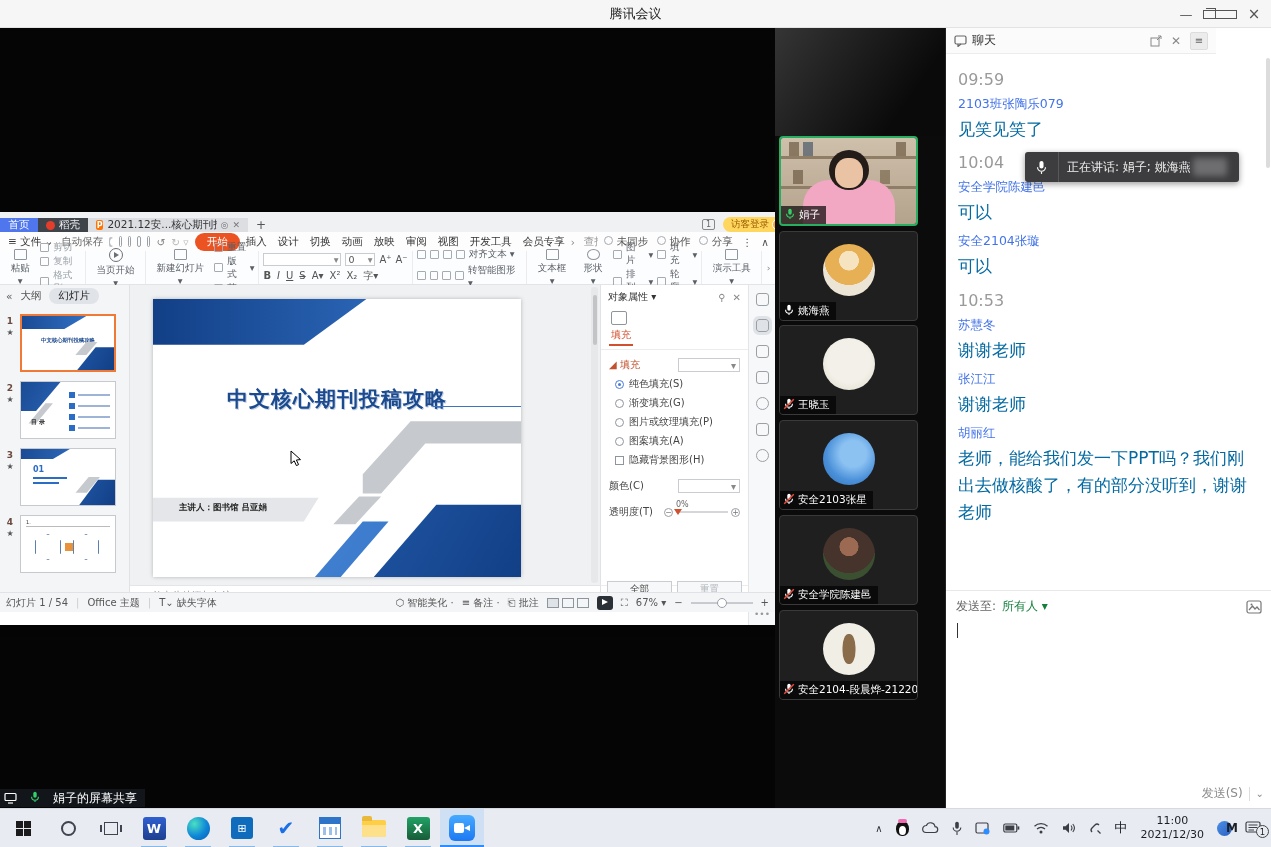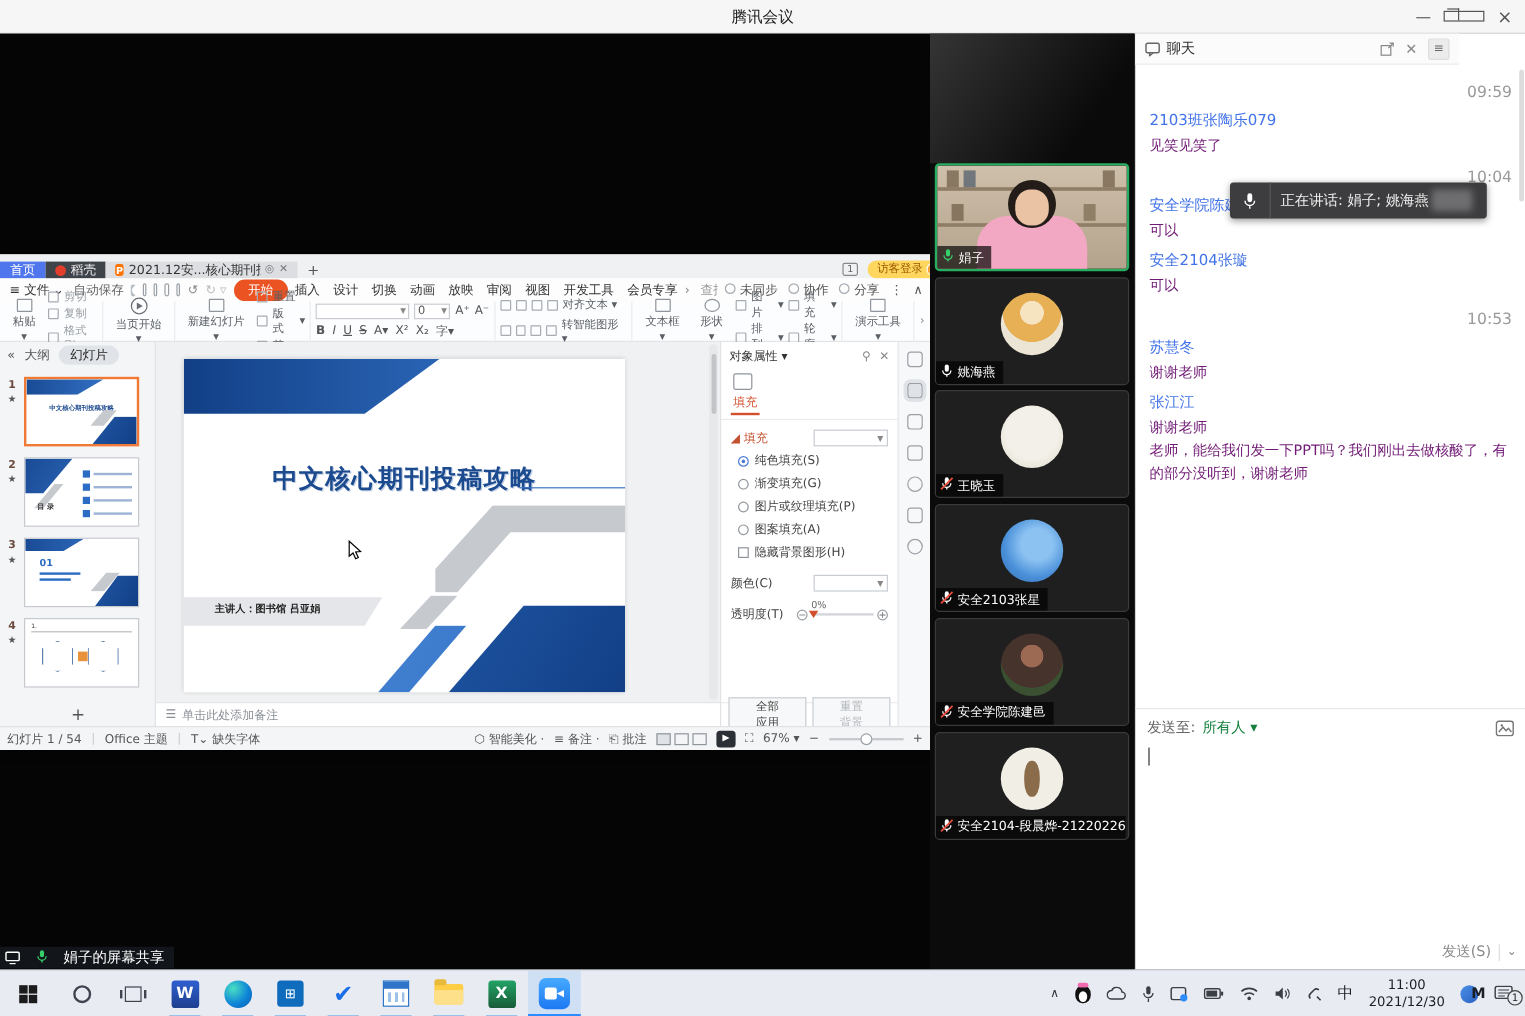--- a/index.html
+++ b/index.html
@@ -74,21 +74,21 @@
 .s-blue2{clip-path:polygon(44% 100%,57% 80%,64% 80%,51% 100%);background:linear-gradient(120deg,#5b95e0,#2f6fc5)}
 .s-band{clip-path:polygon(0 71.5%,45% 71.5%,41% 80%,0 80%);background:#e4e6e9}
 .s-title{position:absolute;left:0;right:0;top:86px;text-align:center;font-size:21px;font-weight:bold;color:#1c4a8e;letter-spacing:1px;text-shadow:1px 1px 0 rgba(140,165,205,.55)}
 .s-line{position:absolute;left:76%;right:0;top:107px;height:1px;background:#3c74c4}
 .s-pres{position:absolute;left:26px;top:203px;font-size:8.5px;color:#222;font-weight:bold}
 .cursor{position:absolute;left:160px;top:165px;z-index:3}
 .vscroll{position:absolute;right:2px;top:2px;width:7px;height:296px;background:#e7e8ea;border-radius:3px}
 .vscroll:before{content:"";position:absolute;left:1.5px;top:8px;width:4px;height:50px;background:#c2c4c8;border-radius:2px}
 
 .wnotes{position:absolute;left:130px;top:373px;width:470px;height:20px;background:#fff;border-top:1px solid #e4e5e8;display:flex;align-items:center;gap:5px;padding:0 8px;color:#8a8f96;font-size:10px}
-.wstatus{position:absolute;left:0;top:393px;width:775px;height:20px;background:#f4f5f7;border-top:1px solid #e0e2e5;display:flex;align-items:center;padding:0 6px;color:#555;font-size:10px;gap:8px}
+.wstatus{position:absolute;left:0;top:380px;width:775px;height:20px;background:#f4f5f7;border-top:1px solid #e0e2e5;display:flex;align-items:center;padding:0 6px;color:#555;font-size:10px;gap:8px}
 .wstatus .sep{color:#ccc}
 .st-right{margin-left:auto;display:flex;align-items:center;gap:8px}
 .viewbox{display:flex;gap:3px;align-items:center}
 .vb{width:12px;height:10px;border:1px solid #8f959c;display:inline-block}
 .vb.on{background:#dfe2e7}
 .playbtn{width:16px;height:14px;background:#2b2f36;border-radius:3px;position:relative}
 .playbtn:before{content:"";position:absolute;left:5.5px;top:3.5px;border-left:6px solid #fff;border-top:3.5px solid transparent;border-bottom:3.5px solid transparent}
 .ztrack{width:62px;height:2px;background:#c7cace;position:relative;display:inline-block}
 .ztrack:before{content:"";position:absolute;left:42%;top:-3.5px;width:8px;height:8px;border-radius:50%;background:#fff;border:1px solid #9aa0a6}
 
@@ -115,21 +115,21 @@
 .ppb{border:1px solid #c9cdd2;background:#f7f8f9;padding:1px 22px;font-size:9.5px;color:#444}
 .ppb.dis{color:#b4b8bd}
 
 .wrail{position:absolute;left:748px;top:73px;width:27px;height:340px;background:#f7f8f9;border-left:1px solid #e4e5e8;display:flex;flex-direction:column;align-items:center;padding-top:8px;gap:13px;color:#777}
 .rlic{width:13px;height:13px;border:1px solid #9aa0a6;border-radius:3px}
 .rlic.on{background:#dfe2e7;outline:3px solid #dfe2e7}
 .rail-dots{margin-top:auto;margin-bottom:6px;color:#999;font-size:9px}
 
 .strip{position:absolute;left:775px;top:28px;width:170px;height:780px;background:#0b0b0b}
 .strip-grad{position:absolute;left:0;top:0;width:170px;height:108px;background:linear-gradient(125deg,#353535,#0a0a0a 75%)}
-.tile{position:absolute;left:4px;width:162px;height:90px;background:#1f1f1f;border:1px solid #3a3a3a;border-radius:4px;overflow:hidden}
+.tile{position:absolute;left:4px;width:139px;height:90px;background:#1f1f1f;border:1px solid #3a3a3a;border-radius:4px;overflow:hidden}
 .tile.speak{border:2px solid #27ae60}
 .nbadge{position:absolute;left:0;bottom:0;background:rgba(0,0,0,.68);color:#fff;font-size:10.5px;display:flex;align-items:center;gap:3px;padding:2px 6px 2px 3px;max-width:158px;white-space:nowrap;overflow:hidden}
 .avatar{position:absolute;left:50%;top:38px;transform:translate(-50%,-50%);width:52px;height:52px;border-radius:50%}
 .av-anime{background:radial-gradient(circle at 50% 32%,#f6e3c0 22%,#e8b055 23% 55%,#ece4d4 56%)}
 .av-paper{background:radial-gradient(circle at 50% 45%,#f2f0e8 55%,#ddd8c8)}
 .av-blue{background:radial-gradient(circle at 58% 40%,#8cc2f2 0 30%,#4a90d9 62%,#2f6db0)}
 .av-person{background:radial-gradient(circle at 50% 36%,#9c6a52 0 22%,#46342c 23% 62%,#3a5030 63%)}
 .av-animal{background:#f1eee6;position:absolute}
 .av-animal:before{content:"";position:absolute;left:50%;top:50%;transform:translate(-50%,-50%);width:13px;height:30px;background:#8a6b4a;border-radius:45%}
 .vidscene{position:absolute;inset:0;background:linear-gradient(#cfc0ab,#b3a28c)}
@@ -137,23 +137,23 @@
 .vidscene .bk{position:absolute;width:10px;height:14px;background:#6e5b44;opacity:.7}
 .vidscene .body{position:absolute;left:50%;bottom:-8px;transform:translateX(-50%);width:92px;height:52px;background:#f2a7c3;border-radius:26px 26px 0 0}
 .vidscene .hair{position:absolute;left:50%;bottom:34px;transform:translateX(-50%);width:40px;height:40px;border-radius:50%;background:#241c18}
 .vidscene .face{position:absolute;left:50%;bottom:36px;transform:translateX(-50%);width:28px;height:30px;border-radius:45%;background:#e9c3a4}
 
 .chat{position:absolute;left:945px;top:28px;width:326px;height:780px;background:#fff;border-left:1px solid #222}
 .chead{position:absolute;left:0;top:0;width:270px;height:26px;background:#fbfbfb;border-bottom:1px solid #ececec;display:flex;align-items:center;gap:5px;padding:0 8px;color:#333;font-size:12px}
 .chead .ric{margin-left:auto;display:flex;align-items:center;gap:9px;color:#888}
 .hambox{width:18px;height:18px;background:#ececec;border:1px solid #ddd;border-radius:2px;display:flex;align-items:center;justify-content:center;color:#666;font-size:10px}
 .cmsgs{position:absolute;left:0;top:26px;width:326px;height:536px;overflow:hidden;padding:6px 12px}
-.msg-time{text-align:right;color:#9a9a9a;font-size:13px;margin:10px 0 6px}
+.msg-time{text-align:left;color:#9a9a9a;font-size:16px;margin:10px 0 6px}
 .msg-name{color:#4273e8;font-size:12.5px;margin:7px 0 3px}
-.msg-text{color:#701a75;font-size:12px;line-height:1.6}
+.msg-text{color:#0369a1;font-size:17px;line-height:1.6}
 .cscroll{position:absolute;right:1px;top:30px;width:4px;height:110px;background:#dcdcdc;border-radius:2px}
 .csend{position:absolute;left:0;top:562px;width:326px;height:218px;border-top:1px solid #e8e8e8}
 .sendrow{display:flex;align-items:center;gap:6px;padding:7px 10px 0;font-size:12px}
 .sendto-l{color:#666}
 .sendto-v{color:#15803d}
 .caret{position:absolute;left:11px;top:32px;width:1px;height:15px;background:#333}
 .sendbtn{position:absolute;right:8px;bottom:6px;display:flex;align-items:center;gap:6px;color:#8a8a8a;font-size:12px}
 .sendbtn .dv{width:1px;height:14px;background:#ddd}
 
 .toast{position:absolute;left:1025px;top:152px;width:214px;height:30px;background:#3d3d3f;border-radius:3px;display:flex;align-items:center;z-index:9;color:#f0f0f0;font-size:12px;box-shadow:0 2px 6px rgba(0,0,0,.4)}
@@ -697,20 +697,21 @@
       <div class="msg-time">10:04</div>
       <div class="msg-name">安全学院陈建邑</div>
       <div class="msg-text">可以</div>
       <div class="msg-name">安全2104张璇</div>
       <div class="msg-text">可以</div>
       <div class="msg-time">10:53</div>
       <div class="msg-name">苏慧冬</div>
       <div class="msg-text">谢谢老师</div>
       <div class="msg-name">张江江</div>
       <div class="msg-text">谢谢老师</div>
+      <div class="msg-name">胡丽红</div>
       <div class="msg-text">老师，能给我们发一下PPT吗？我们刚出去做核酸了，有的部分没听到，谢谢老师</div>
     </div>
   <div class="cscroll"></div>
   <div class="csend">
     <div class="sendrow">
       <span class="sendto-l">发送至:</span>
       <span class="sendto-v"><span>所有人</span> ▾</span>
       <svg style="margin-left:auto" width="16" height="14" viewBox="0 0 16 14">
           <rect x="1" y="1" width="14" height="12" rx="2" fill="none" stroke="#777" stroke-width="1.2"></rect>
           <path d="M3 10 L6.5 6 L9 9 L11 7 L13.5 10" fill="none" stroke="#777" stroke-width="1.2"></path>

